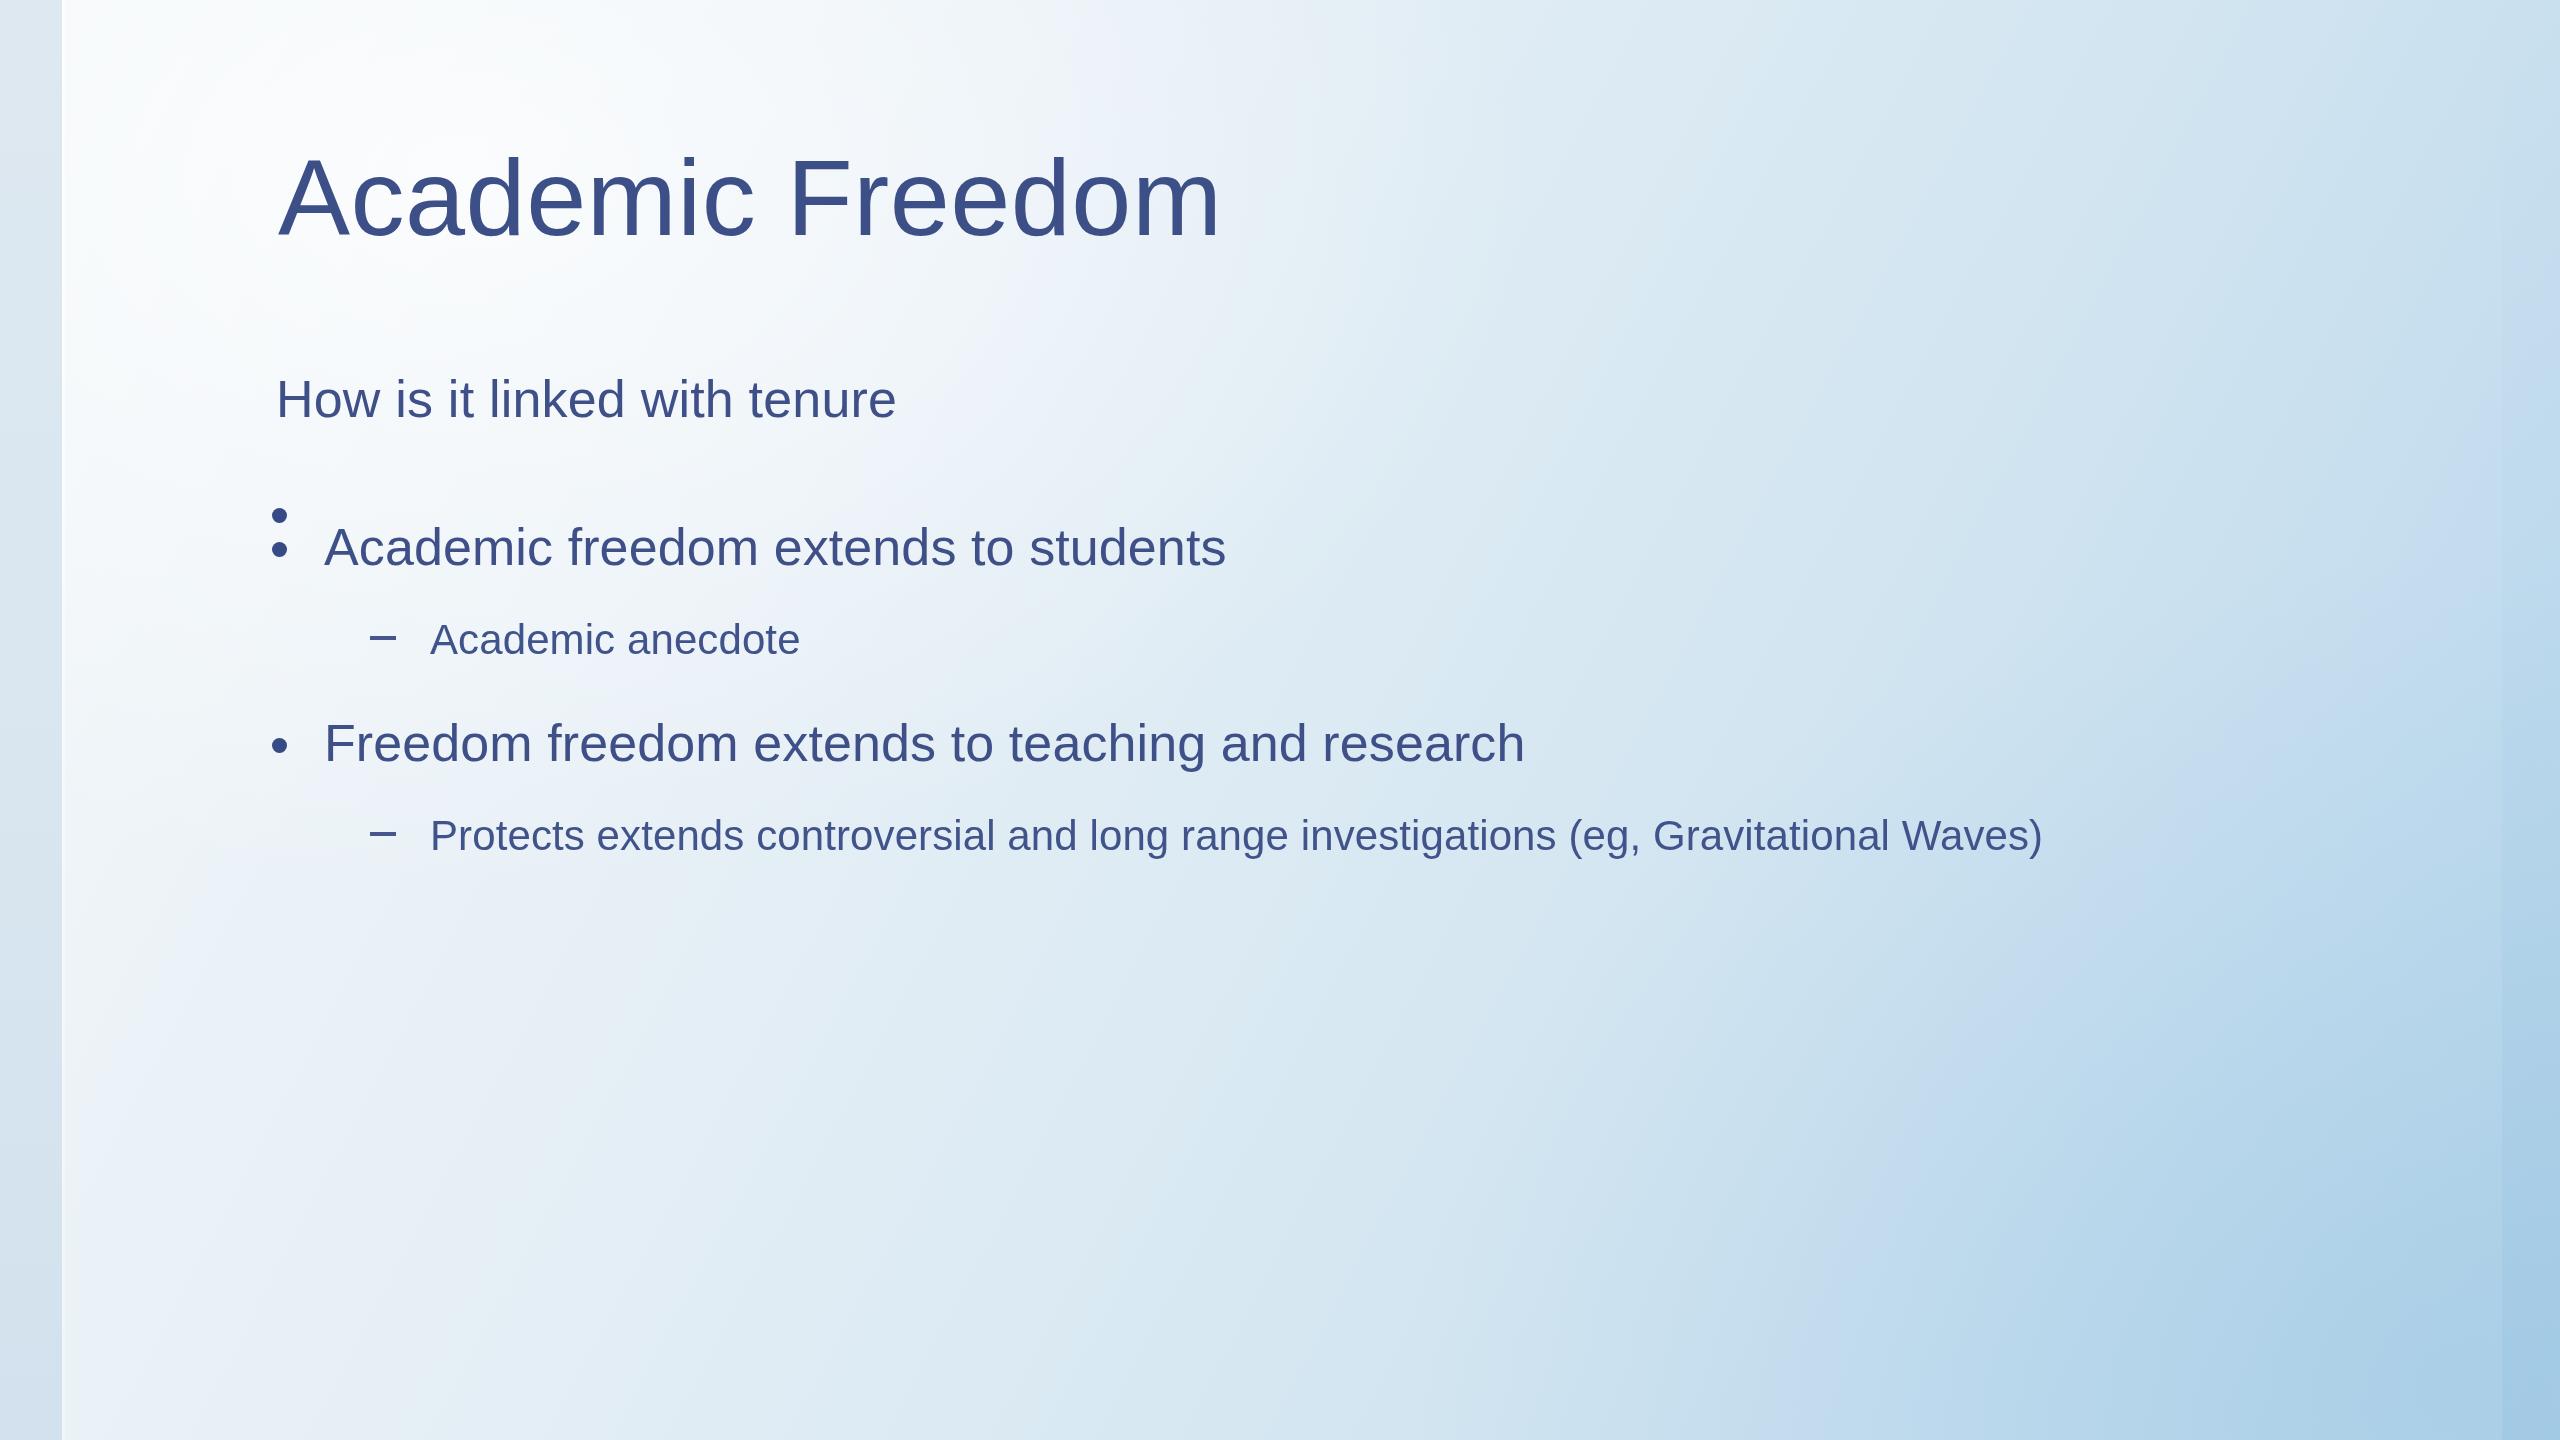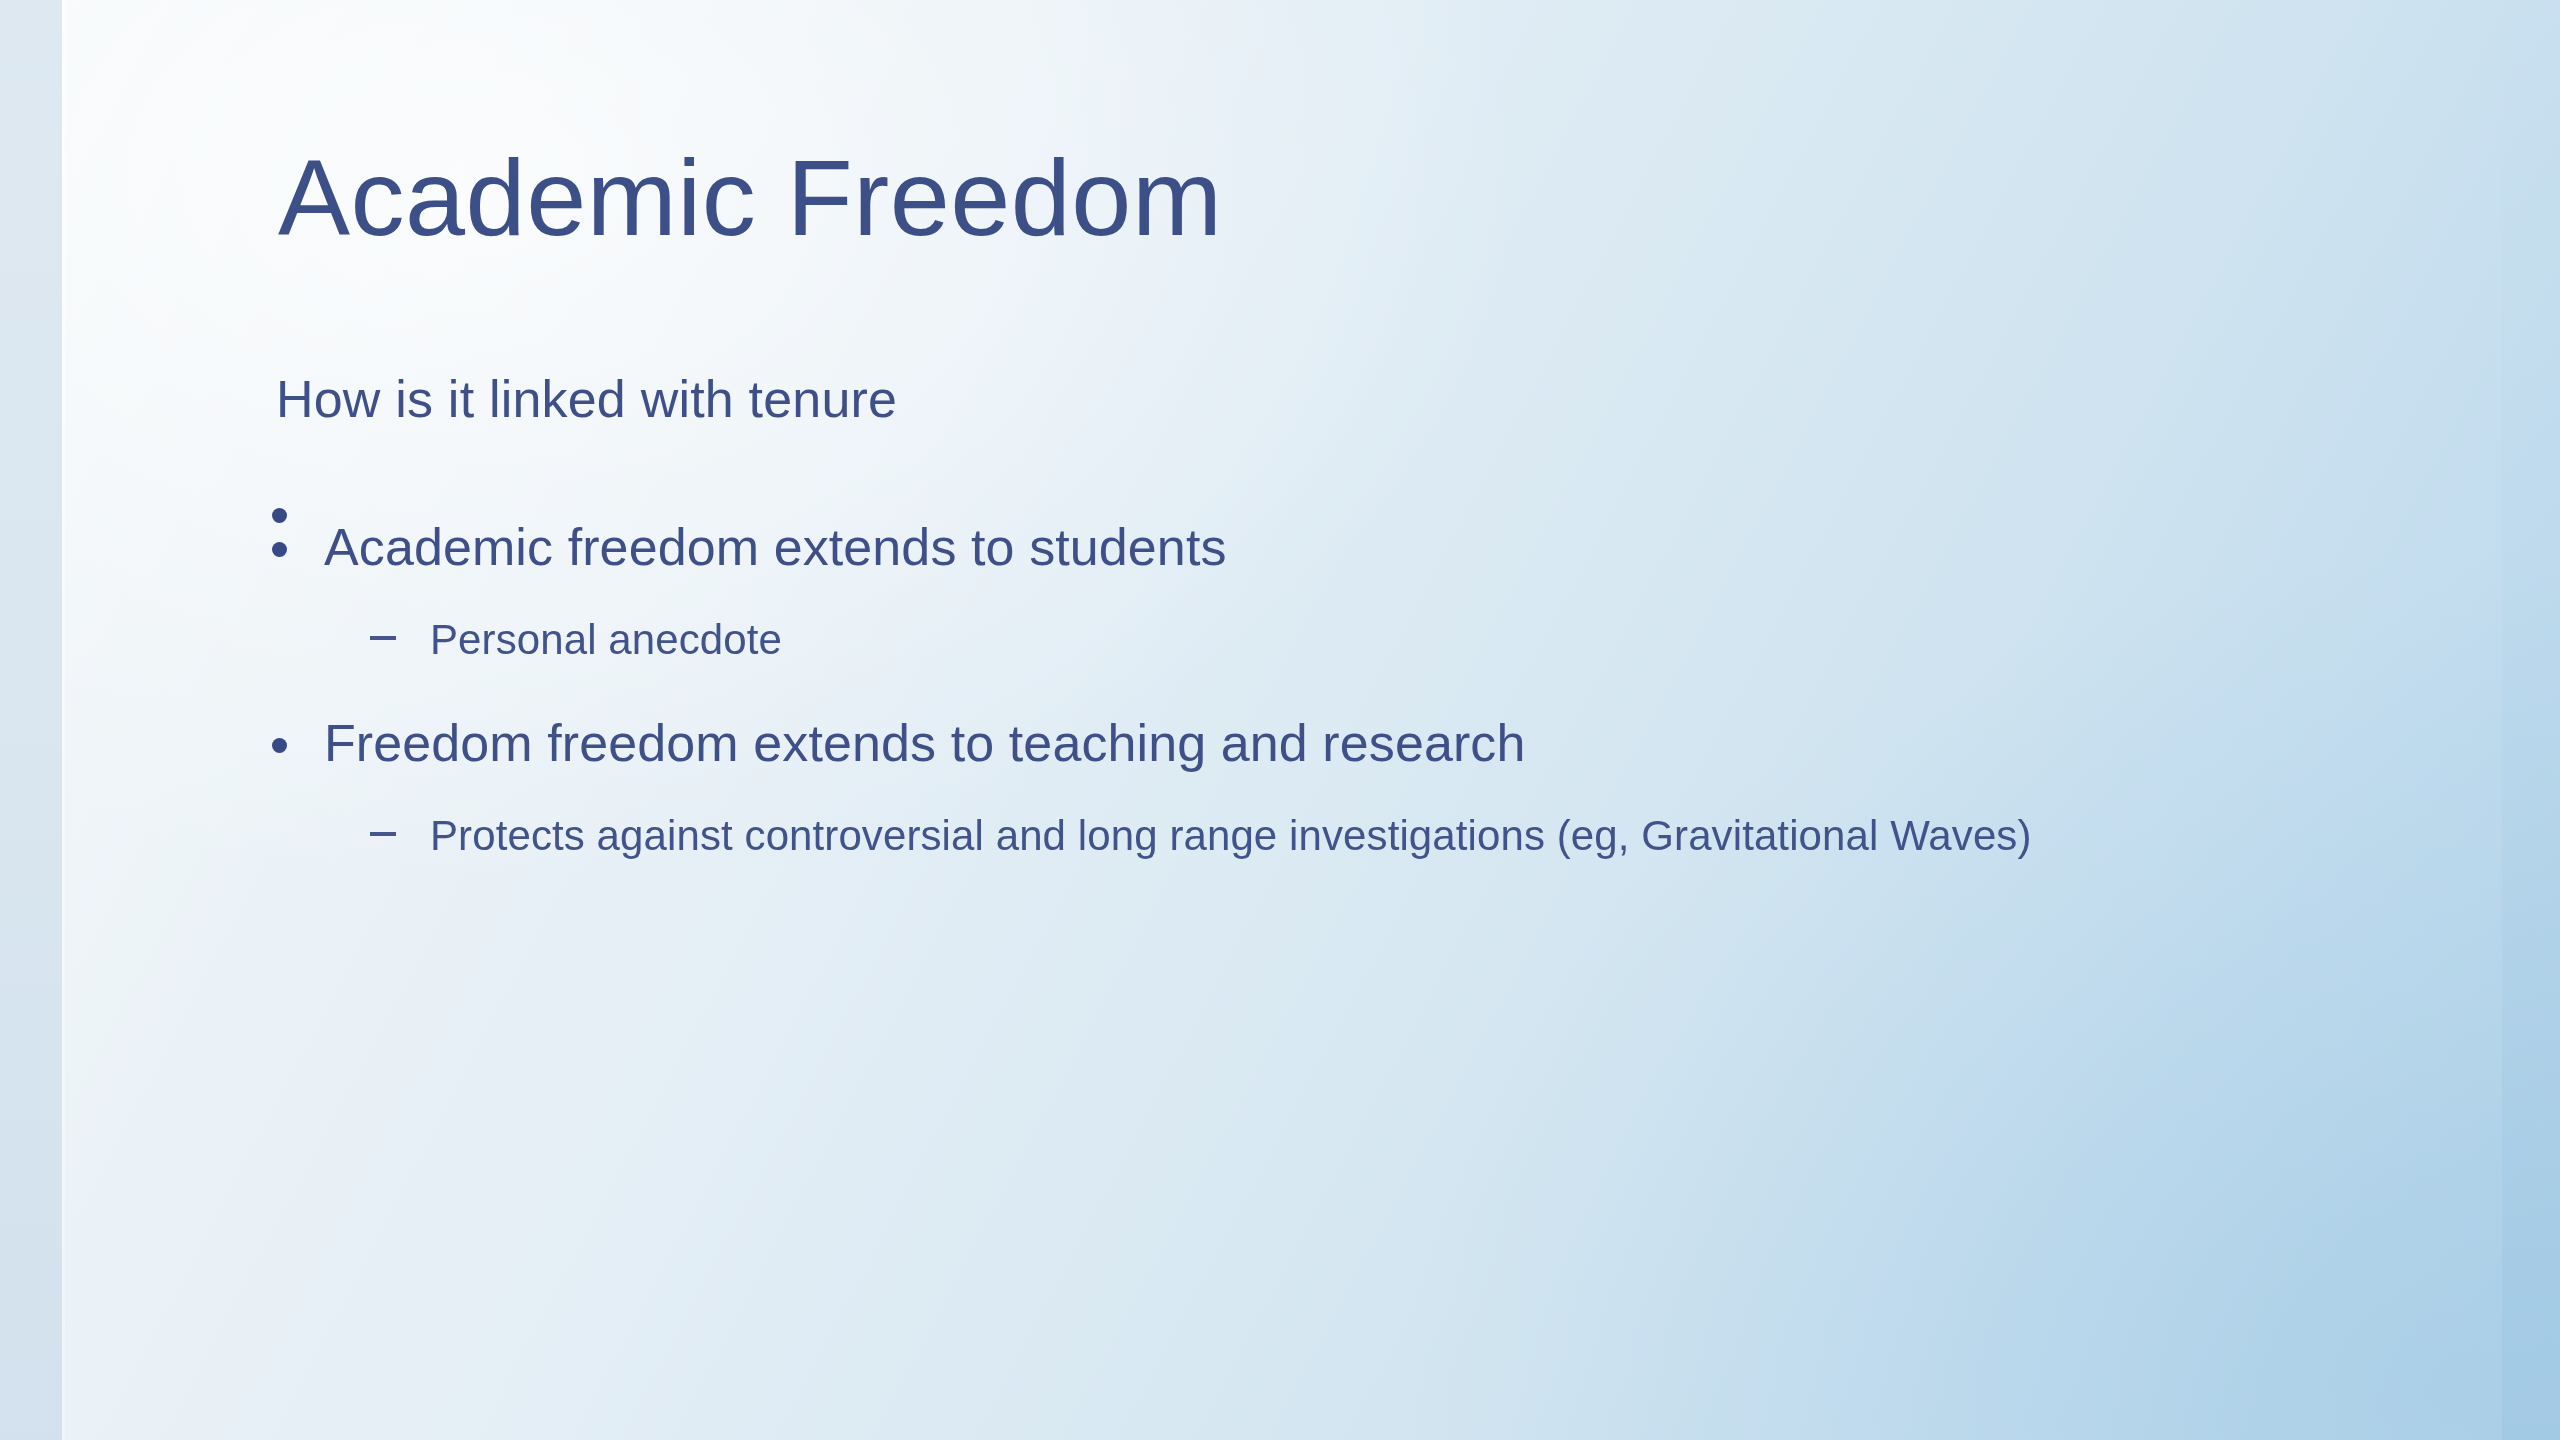--- a/index.html
+++ b/index.html
@@ -205,28 +205,28 @@
         <span class="marker"></span>
       </div>
 
       <div class="bullet-l1 tight-after">
         <span class="marker"></span>
         <span class="bullet-text">Academic freedom extends to students</span>
       </div>
 
       <div class="bullet-l2 tight-l2">
         <span class="marker-dash"></span>
-        <span class="bullet-text">Personal anecdote</span>
+        <span class="bullet-text">Academic anecdote</span>
       </div>
 
       <div class="bullet-l1 tight-after">
         <span class="marker"></span>
         <span class="bullet-text">Freedom freedom extends to teaching and research</span>
       </div>
 
       <div class="bullet-l2 last-item">
         <span class="marker-dash"></span>
-        <span class="bullet-text">Protects against controversial and long range investigations (eg, Gravitational Waves)</span>
+        <span class="bullet-text">Protects extends controversial and long range investigations (eg, Gravitational Waves)</span>
       </div>
 
     </div>
   </div>
 </div>
 
 </body></html>

